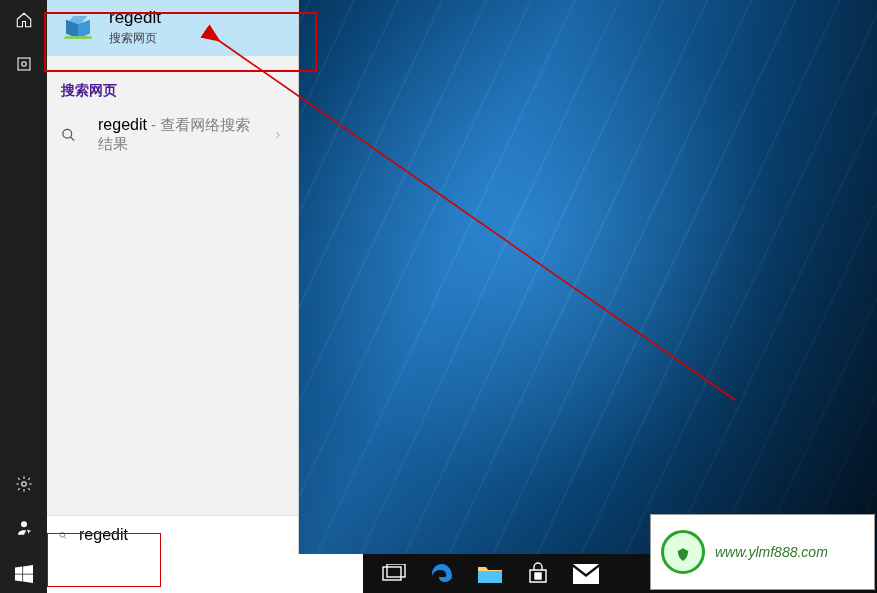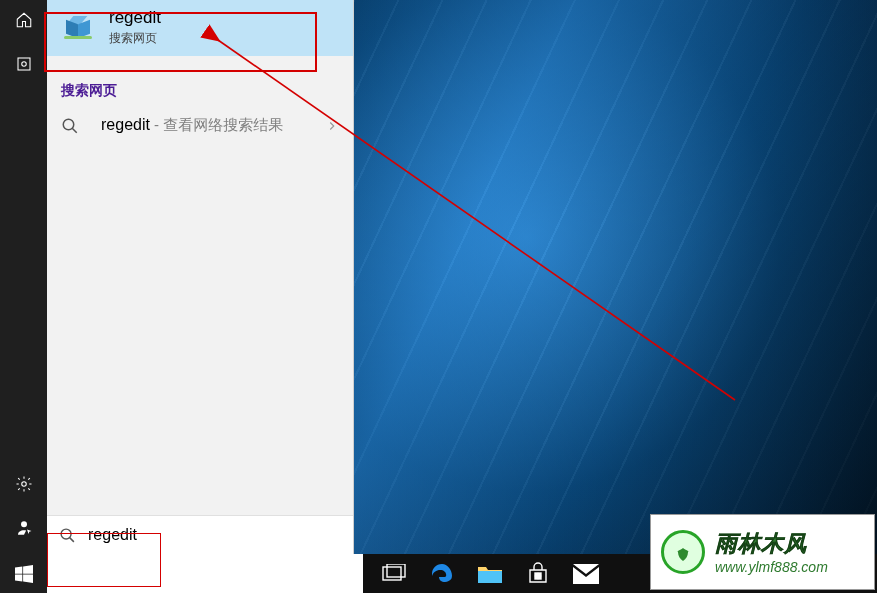--- a/index.html
+++ b/index.html
@@ -40,21 +40,21 @@
       display: flex; align-items: center; justify-content: center;
       color: #ffffff;
     }
     .rail-btn svg { width: 18px; height: 18px; stroke: #fff; fill: none; stroke-width: 1.4; }
     .rail-btn.filled svg { fill: #fff; stroke: none; }
     
     
     .search-panel {
       position: absolute;
       left: 47px; top: 0;
-      width: 307px;
+      width: 252px;
       bottom: 39px;
       background: #f2f2f2;
       border-right: 1px solid #cfcfcf;
       border-top: 1px solid #cfcfcf;
       z-index: 25;
       display: flex;
       flex-direction: column;
     }
     
     .best-match {
@@ -323,21 +323,20 @@
   </div>
 
   <div class="watermark">
     <div class="watermark-logo">
       <svg width="26" height="26" viewBox="0 0 26 26">
           <path d="M13 22c-3-2-5-5-5-9l5-4 5 4c0 4-2 7-5 9z" fill="#2e8b2e"></path>
           <path d="M8 13c3-2 7-2 10 0" stroke="#2e8b2e" stroke-width="2" fill="none"></path>
         </svg>
     </div>
     <div class="watermark-text">
-      <div class="watermark-cn">雨林木风</div>
       <div class="watermark-url">www.ylmf888.com</div>
     </div>
   </div>
 
   <div class="annot">
     <div class="red-box1"></div>
     <div class="red-box2"></div>
     <svg class="arrow-svg">
       <defs>
         <marker id="ah" markerWidth="12" markerHeight="10" refX="2" refY="5" orient="auto">

